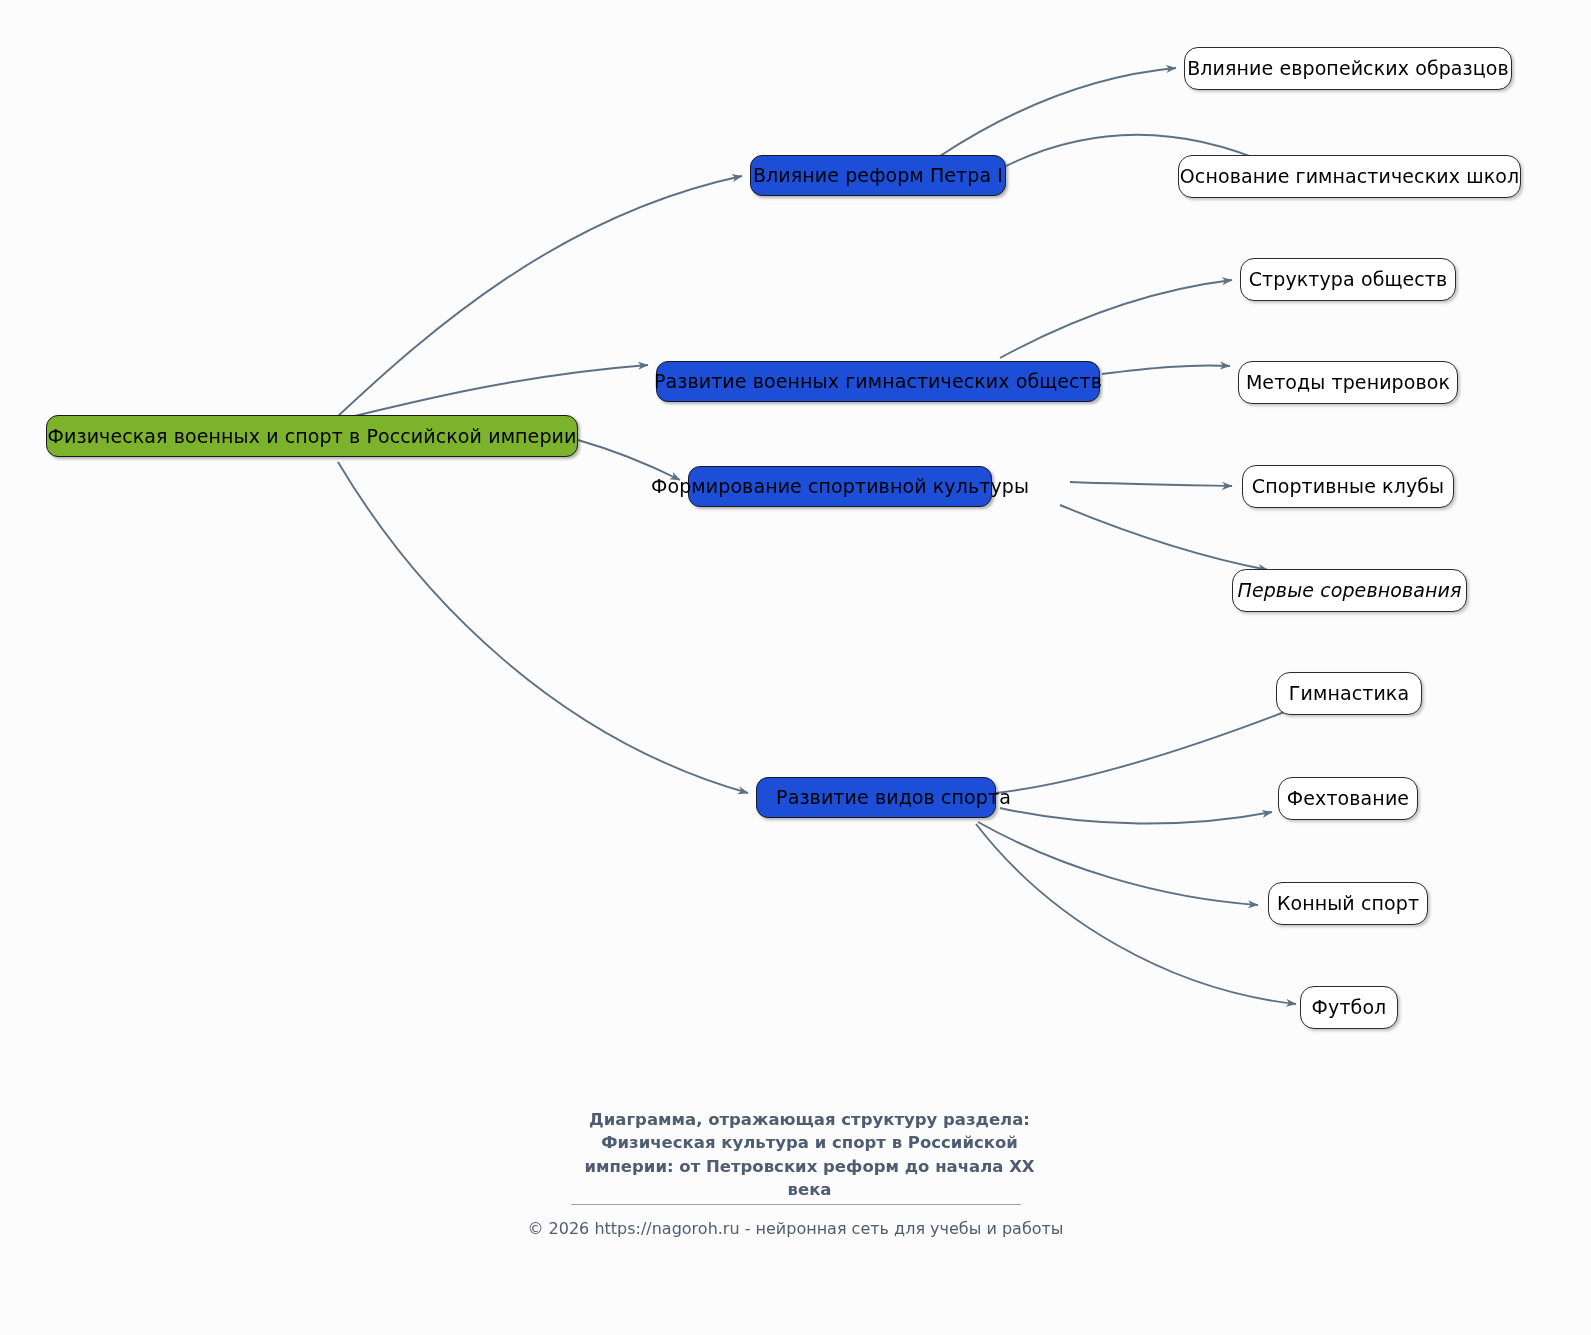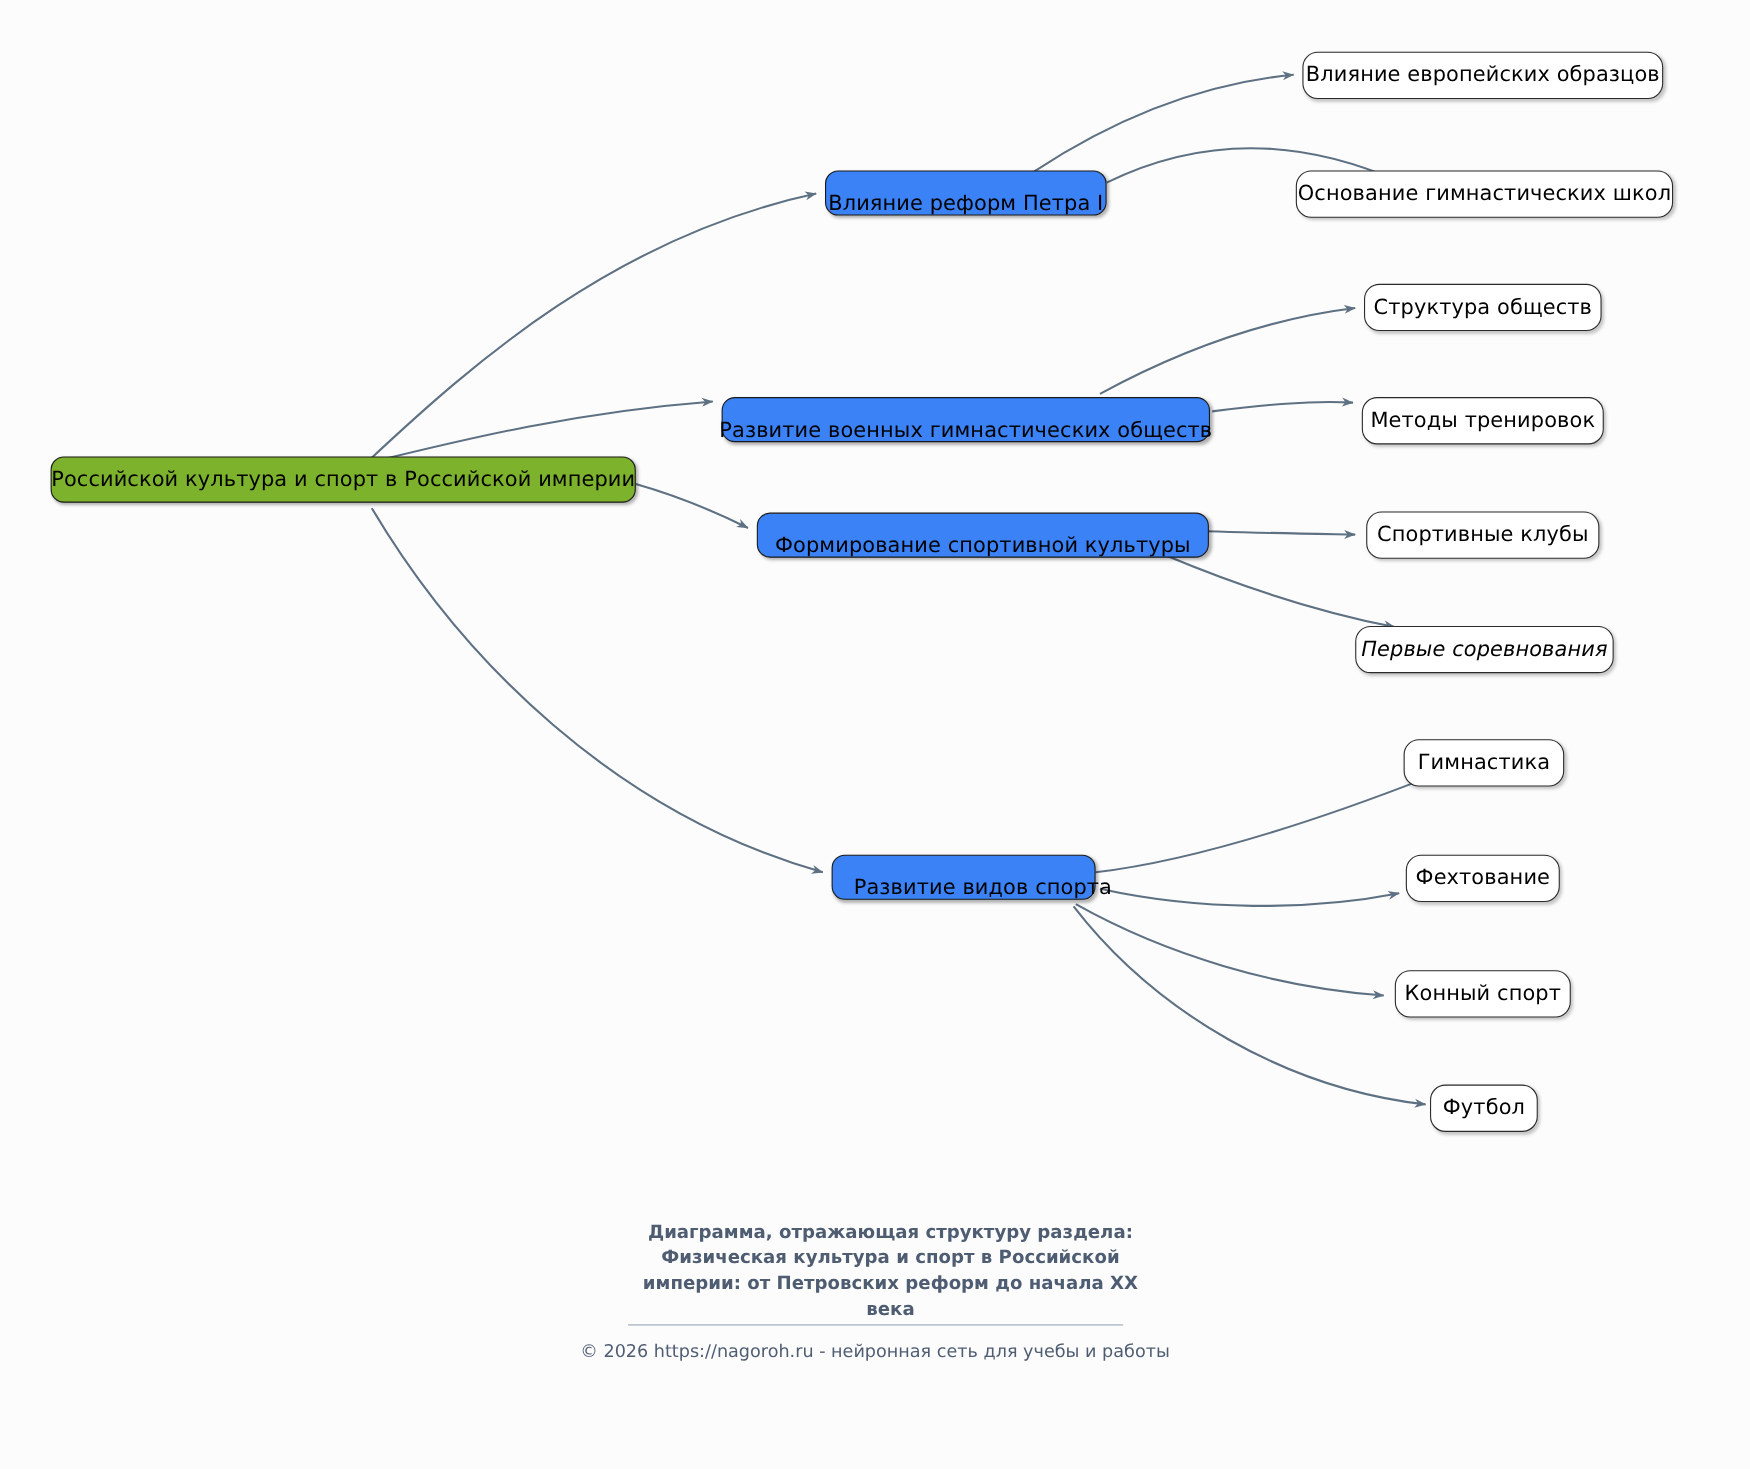--- a/index.html
+++ b/index.html
@@ -42,24 +42,23 @@
     line-height: 1;
     letter-spacing: 0.1px;
     color: #000000;
   }
   .node.root {
     background: #7cb22c;
     border: 1.6px solid #1a1a1a;
     box-shadow: 2px 2px 3px rgba(0,0,0,0.30);
   }
   .node.branch {
-    background: #3b82f6;
+    background: #1d4ed8;
     border: 1.6px solid #1a1a1a;
     box-shadow: 2px 2px 3px rgba(0,0,0,0.30);
-    align-items: flex-end;
   }
   .node.leaf {
     background: #ffffff;
     border: 1.6px solid #2b2b2b;
     border-radius: 14px;
     box-shadow: 2px 2px 3px rgba(0,0,0,0.22);
   }
   .footer {
     position: absolute;
     left: 0;
@@ -119,21 +118,21 @@
       <path d="M 1060,505 C 1120,530 1190,555 1268,570"></path>
 
       <path d="M 996,793 C 1090,782 1200,745 1300,706"></path>
       <path d="M 1000,808 C 1090,828 1190,828 1272,812"></path>
       <path d="M 978,822 C 1060,868 1160,898 1258,905"></path>
       <path d="M 976,824 C 1050,920 1170,990 1296,1004"></path>
     </g>
   </svg>
 
   <div class="node root" style="left:46px; top:415px; width:532px; height:42px;">
-    <span>Российской культура и спорт в Российской империи</span>
+    <span>Физическая военных и спорт в Российской империи</span>
   </div>
 
   <div class="node branch" style="left:750px; top:155px; width:256px; height:41px;">
     <span>Влияние реформ Петра I</span>
   </div>
 
   <div class="node leaf" style="left:1184px; top:47px; width:328px; height:43px;">
     <span>Влияние европейских образцов</span>
   </div>
 
@@ -146,21 +145,21 @@
   </div>
 
   <div class="node leaf" style="left:1240px; top:258px; width:216px; height:43px;">
     <span>Структура обществ</span>
   </div>
 
   <div class="node leaf" style="left:1238px; top:361px; width:220px; height:43px;">
     <span>Методы тренировок</span>
   </div>
 
-  <div class="node branch" style="left:688px; top:466px; width:411px; height:41px;">
+  <div class="node branch" style="left:688px; top:466px; width:304px; height:41px;">
     <span>Формирование спортивной культуры</span>
   </div>
 
   <div class="node leaf" style="left:1242px; top:465px; width:212px; height:43px;">
     <span>Спортивные клубы</span>
   </div>
 
   <div class="node leaf" style="left:1232px; top:569px; width:235px; height:43px;font-style:italic;">
     <span>Первые соревнования</span>
   </div>

